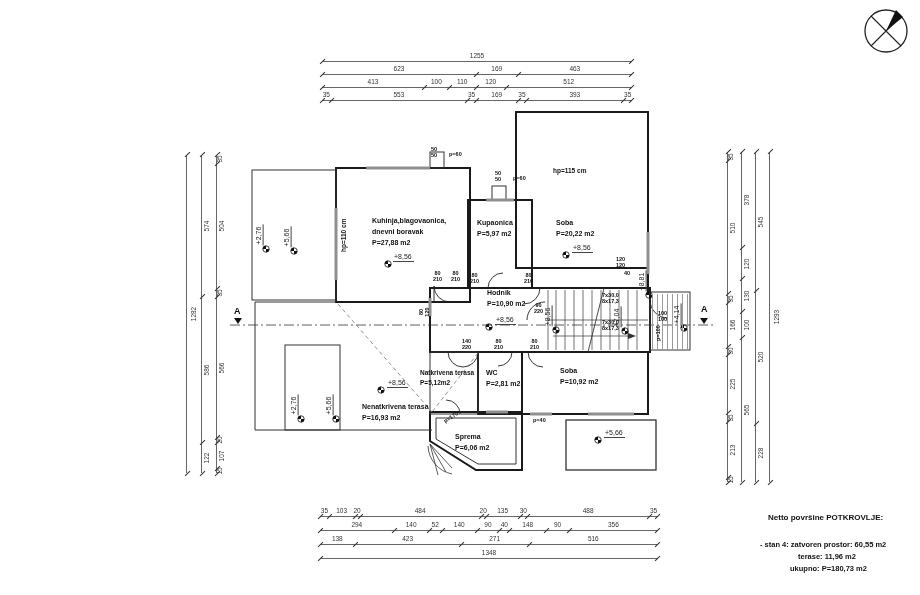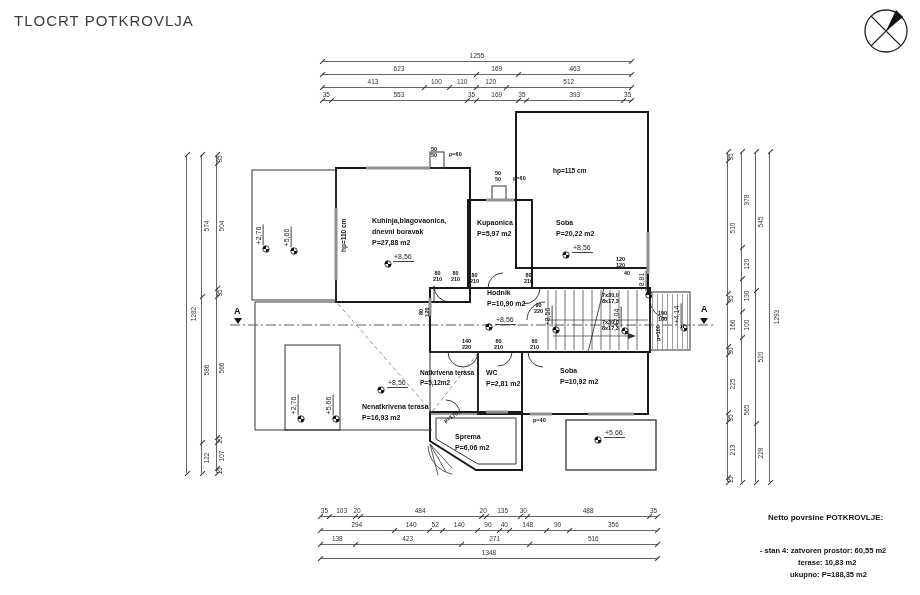--- a/index.html
+++ b/index.html
@@ -33,32 +33,31 @@
   .seg.v::before,.seg.v:last-child::after{content:'';position:absolute;left:-3px;width:7px;height:1px;
         background:#333;transform:rotate(-45deg);}
   .seg.v::before{top:-1px;}
   .seg.v:last-child::after{bottom:-1px;}
   .seg.v span{position:absolute;top:50%;left:0;transform:translateY(-50%) rotate(-90deg);
         font-size:6.5px;color:#333;white-space:nowrap;line-height:1;}
   
   .tag{position:absolute;font-size:5.5px;font-weight:600;color:#111;line-height:1.1;text-align:center;white-space:nowrap;}
   
   .summary{position:absolute;left:760px;top:513px;width:150px;font-size:7.5px;font-weight:bold;color:#111;}
-  .summary .head{font-size:8px;padding-left:8px;margin-bottom:24px;}
+  .summary .head{font-size:8px;padding-left:8px;margin-bottom:18px;}
   .summary .l1{padding-left:0;}
   .summary .l2{padding-left:38px;}
   .summary .l3{padding-left:30px;}
   .summary div{margin-bottom:3px;}
 </style>
 </head>
 <body>
 
 <div class="sheet">
 
-  <div class="title">TLOCRT POTKROVLJA</div>
 
   <svg class="lines" width="920" height="595" viewBox="0 0 920 595">
     <defs>
       <g id="spot">
         <circle r="3.2" fill="none" stroke="#111" stroke-width="0.8"></circle>
         <path d="M0,0 L3.2,0 A3.2,3.2 0 0 1 0,3.2 Z" fill="#111"></path>
         <path d="M0,0 L-3.2,0 A3.2,3.2 0 0 1 0,-3.2 Z" fill="#111"></path>
       </g>
     </defs>
 
@@ -532,17 +531,17 @@
       </div>
       <div class="tag" style="left: 602px; top: 319px;">
         <div>7x30,0</div>
         <div>8x17,3</div>
       </div>
     </div>
 
   <div class="summary">
     <div class="head">Netto površine POTKROVLJE:</div>
     <div class="l1">- stan 4: zatvoren prostor: 60,55 m2</div>
-    <div class="l2">terase: 10,83 m2</div>
-    <div class="l3">ukupno: P=188,35 m2</div>
+    <div class="l2">terase: 11,96 m2</div>
+    <div class="l3">ukupno: P=180,73 m2</div>
   </div>
 
 </div>
 
 </body></html>

